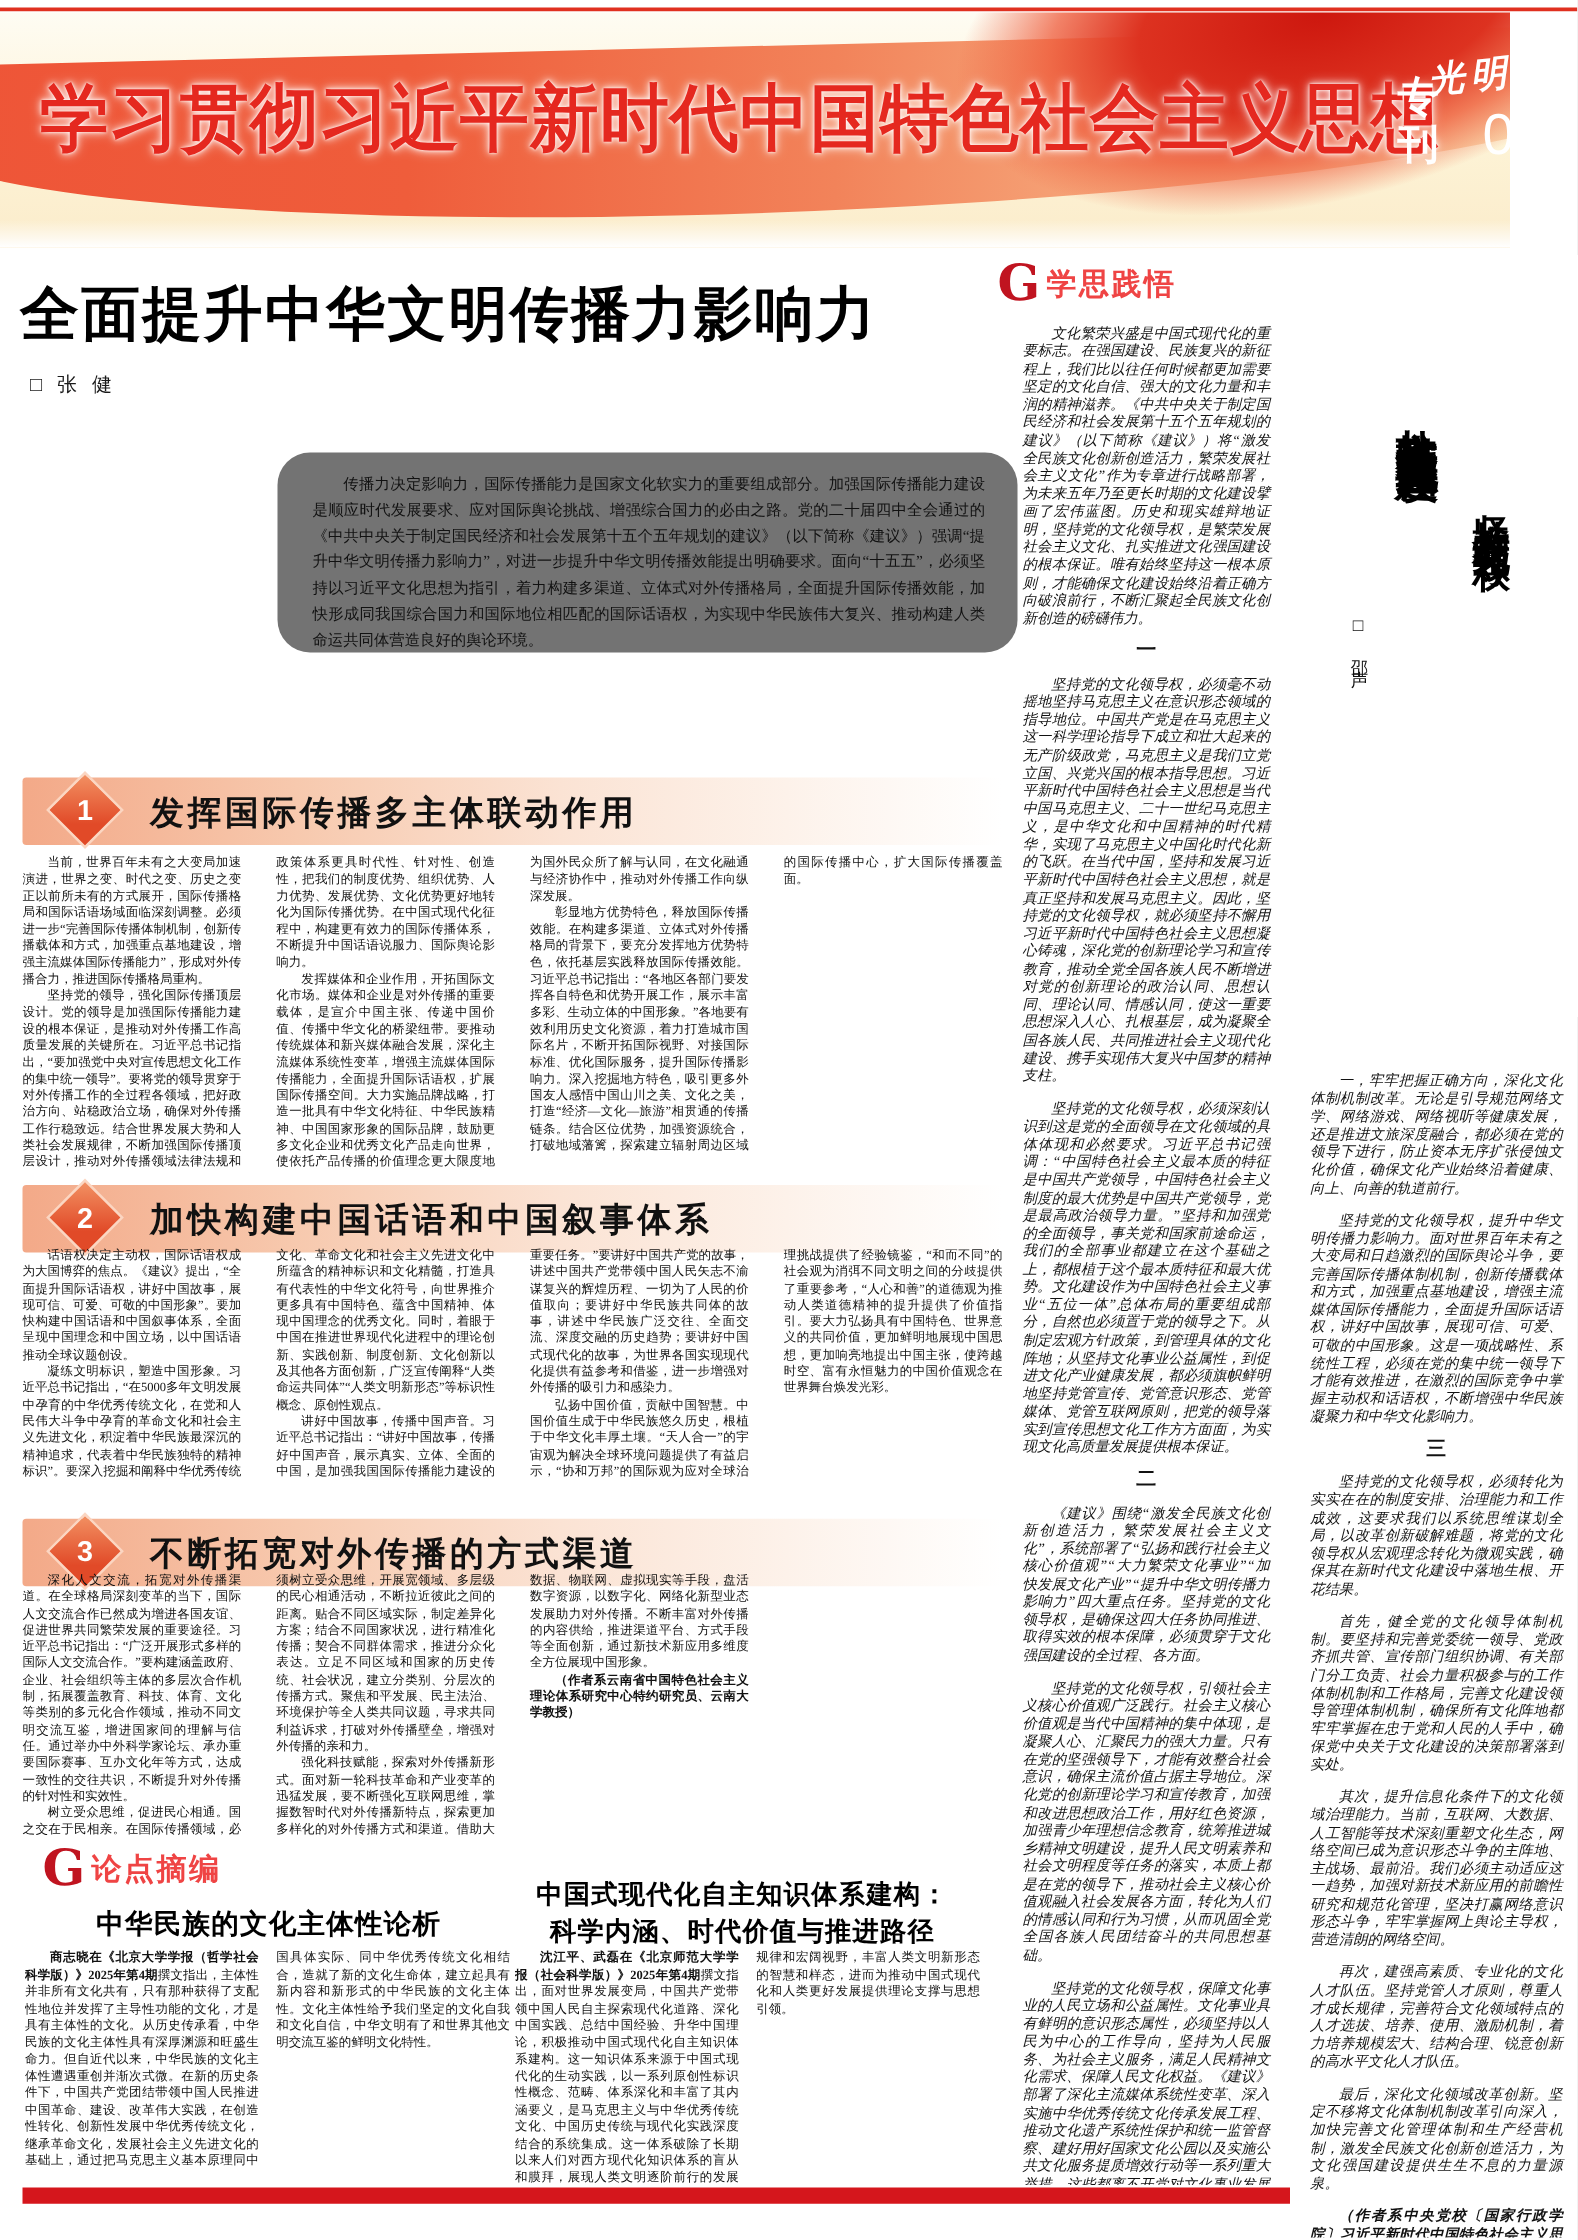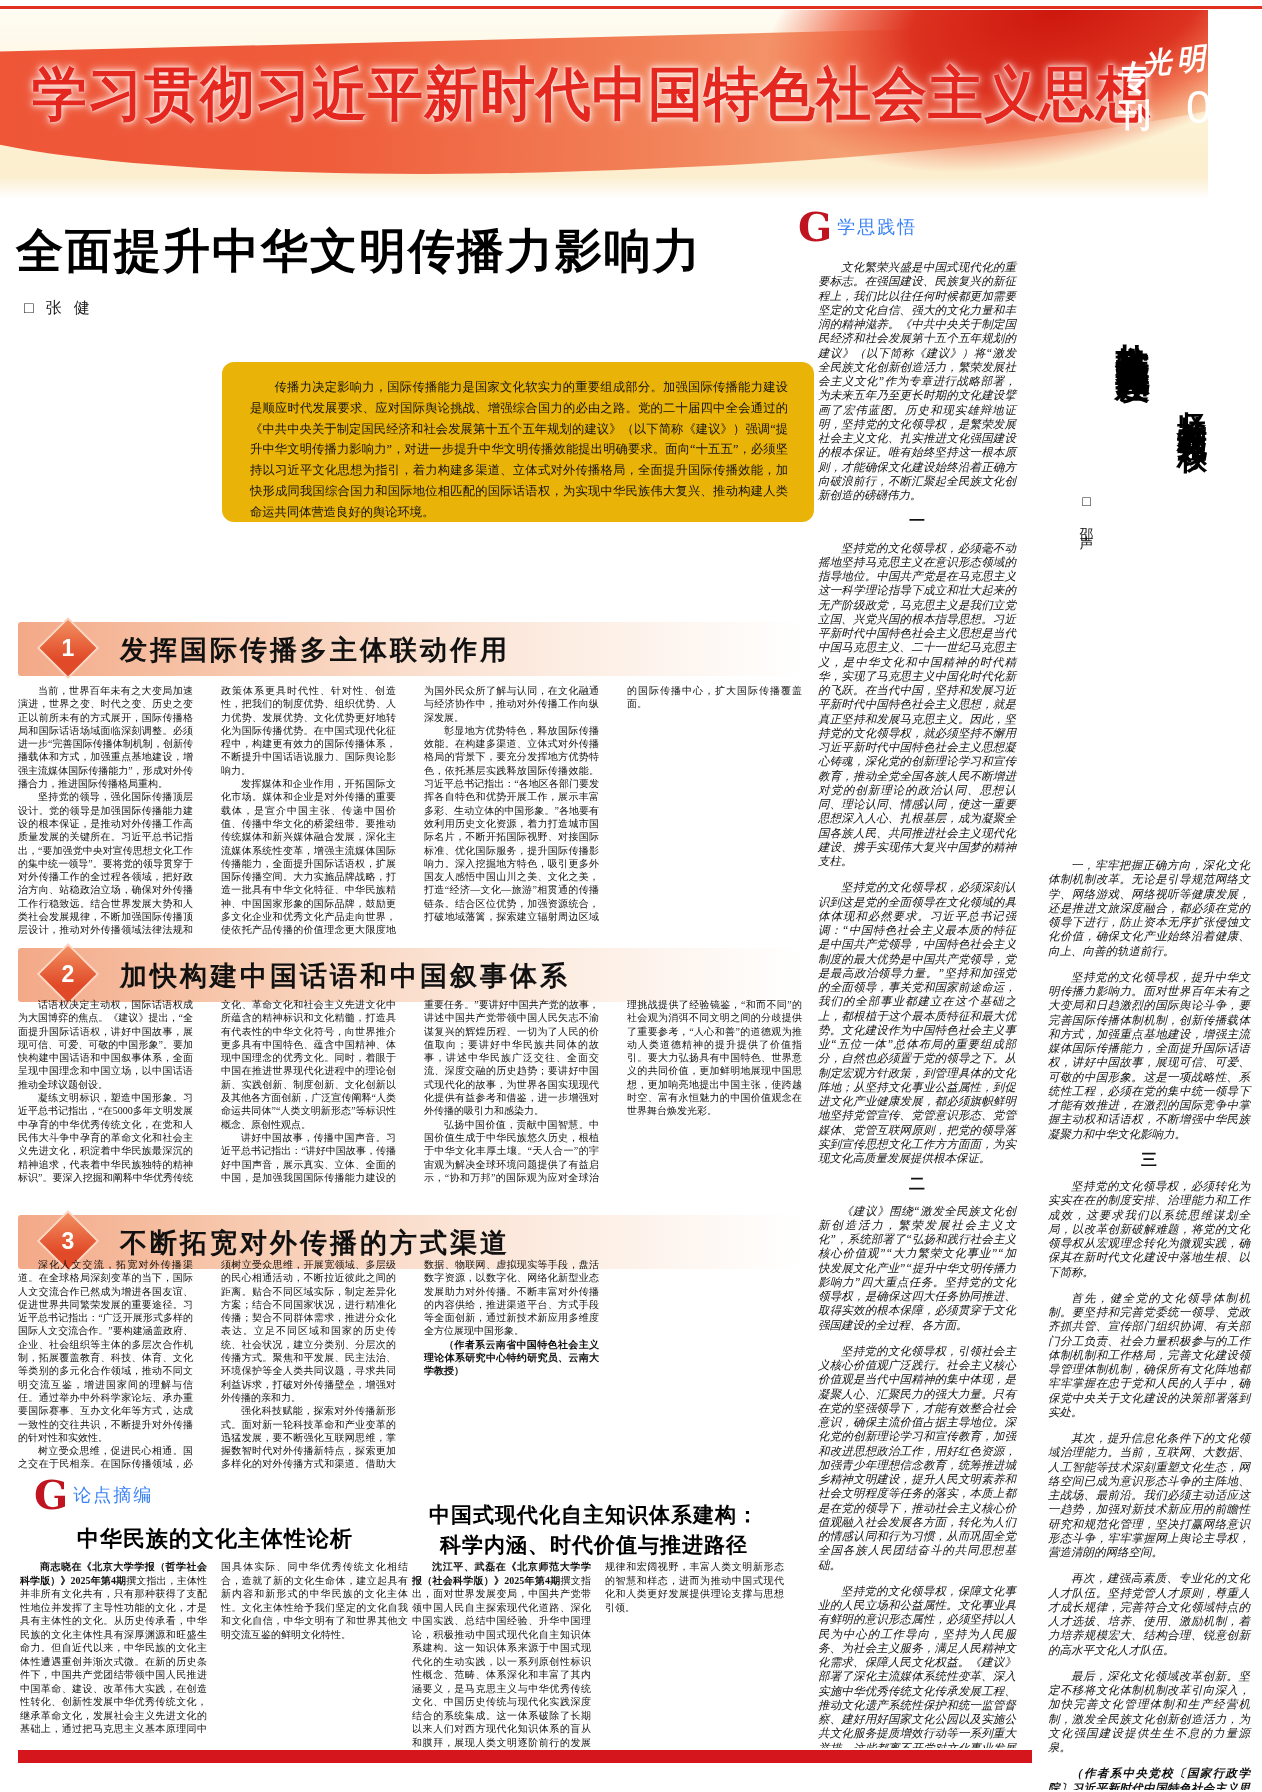--- a/index.html
+++ b/index.html
@@ -23,21 +23,21 @@
         font-family:Liberation Sans, sans-serif;}
   .m-paper{position:absolute;left:1142px;top:28px;font-size:29px;color:#fff;font-style:italic;font-weight:700;
         letter-spacing:5px;transform:rotate(-6deg);white-space:nowrap;}
   .m-page{position:absolute;left:1186px;top:70px;font-size:46px;color:#fff;font-family:"Liberation Sans","DejaVu Sans",sans-serif;}
   .m-info{position:absolute;right:10px;top:138px;text-align:right;color:#5a140c;font-size:12.5px;font-weight:700;
         line-height:1.5;font-family:"Liberation Sans","DejaVu Sans",sans-serif;}
 
   
   .headline{position:absolute;left:16px;top:220px;font-size:47px;font-weight:900;letter-spacing:2px;color:#000;white-space:nowrap;}
   .byline{position:absolute;left:24px;top:298px;font-size:16px;letter-spacing:4px;}
-  .intro-box{position:absolute;left:222px;top:362px;width:592px;height:160px;background:#eab308;border-radius:12px;}
+  .intro-box{position:absolute;left:222px;top:362px;width:592px;height:160px;background:#737373;border-radius:26px;}
   .intro-text{padding:15px 26px 0 28px;font-size:12.3px;line-height:20.8px;text-align:justify;text-indent:2em;color:#111;}
 
   .sec-banner{position:absolute;left:18px;width:784px;height:54px;
         background:linear-gradient(90deg,#f3a988 0%,#f7c9ae 28%,#fbe3d4 55%,#fdf2ea 78%,#ffffff 100%);
         border-radius:3px;}
   .sec-badge{position:absolute;left:30px;top:6px;width:40px;height:40px;transform:rotate(45deg);
         background:linear-gradient(135deg,#f29062 0%,#e14a28 70%);box-shadow:0 0 0 2px #fbd6c2;}
   .sec-badge span{position:absolute;left:0;top:0;width:40px;height:40px;transform:rotate(-45deg);
         display:flex;align-items:center;justify-content:center;color:#fff;font-weight:800;font-size:23px;
         font-family:"Liberation Sans","DejaVu Sans",sans-serif;}
@@ -48,21 +48,21 @@
   .colarea p{margin:0;text-indent:2em;}
   .colarea p.attr{font-weight:700;}
   #area1{top:684px;height:256px;}
   #area2{top:998px;height:198px;}
   #area3{top:1258px;height:216px;}
   #banner1{top:622px;} #banner2{top:948px;} #banner3{top:1215px;}
 
   
   .kicker{position:absolute;display:flex;align-items:center;}
   .gmark{font-family:"DejaVu Serif",serif;font-weight:700;font-size:40px;line-height:.85;color:#c01420;margin-right:5px;}
-  .kicker-text{font-size:18px;font-weight:400;color:#3b82f6;letter-spacing:2px;
+  .kicker-text{font-size:24px;font-weight:700;color:#ef4444;letter-spacing:2px;
         font-family:"Liberation Sans","DejaVu Sans",sans-serif;}
   #study-kicker{left:798px;top:210px;}
   #digest-kicker{left:34px;top:1478px;}
 
   .kai{font-style:italic;font-size:11.5px;line-height:14.25px;text-align:justify;overflow:hidden;color:#111;}
   .kai p{margin:12px;text-indent:2em;}
   .kai p.h{font-style:normal;text-indent:0;text-align:center;font-weight:800;font-size:16px;margin:6px 0 5px 0;}
   .kai p.attr{font-weight:700;}
   #study-col1{position:absolute;left:806px;top:248px;width:222px;height:1500px;}
   #study-col2{position:absolute;left:1036px;top:846px;width:226px;height:944px;}
@@ -163,21 +163,21 @@
     </div>
   <div class="vtitle">
     <div class="t-right">坚持党的文化领导权</div>
     <div class="t-left">扎实推进社会主义文化强国建设</div>
     <div class="t-author">□邵声</div>
   </div>
   <div class="kai" id="study-col2">
       <p>一，牢牢把握正确方向，深化文化体制机制改革。无论是引导规范网络文学、网络游戏、网络视听等健康发展，还是推进文旅深度融合，都必须在党的领导下进行，防止资本无序扩张侵蚀文化价值，确保文化产业始终沿着健康、向上、向善的轨道前行。</p>
       <p>坚持党的文化领导权，提升中华文明传播力影响力。面对世界百年未有之大变局和日趋激烈的国际舆论斗争，要完善国际传播体制机制，创新传播载体和方式，加强重点基地建设，增强主流媒体国际传播能力，全面提升国际话语权，讲好中国故事，展现可信、可爱、可敬的中国形象。这是一项战略性、系统性工程，必须在党的集中统一领导下才能有效推进，在激烈的国际竞争中掌握主动权和话语权，不断增强中华民族凝聚力和中华文化影响力。</p>
       <p class="h">三</p>
-      <p>坚持党的文化领导权，必须转化为实实在在的制度安排、治理能力和工作成效，这要求我们以系统思维谋划全局，以改革创新破解难题，将党的文化领导权从宏观理念转化为微观实践，确保其在新时代文化建设中落地生根、以下简称。</p>
+      <p>坚持党的文化领导权，必须转化为实实在在的制度安排、治理能力和工作成效，这要求我们以系统思维谋划全局，以改革创新破解难题，将党的文化领导权从宏观理念转化为微观实践，确保其在新时代文化建设中落地生根、开花结果。</p>
       <p>首先，健全党的文化领导体制机制。要坚持和完善党委统一领导、党政齐抓共管、宣传部门组织协调、有关部门分工负责、社会力量积极参与的工作体制机制和工作格局，完善文化建设领导管理体制机制，确保所有文化阵地都牢牢掌握在忠于党和人民的人手中，确保党中央关于文化建设的决策部署落到实处。</p>
       <p>其次，提升信息化条件下的文化领域治理能力。当前，互联网、大数据、人工智能等技术深刻重塑文化生态，网络空间已成为意识形态斗争的主阵地、主战场、最前沿。我们必须主动适应这一趋势，加强对新技术新应用的前瞻性研究和规范化管理，坚决打赢网络意识形态斗争，牢牢掌握网上舆论主导权，营造清朗的网络空间。</p>
       <p>再次，建强高素质、专业化的文化人才队伍。坚持党管人才原则，尊重人才成长规律，完善符合文化领域特点的人才选拔、培养、使用、激励机制，着力培养规模宏大、结构合理、锐意创新的高水平文化人才队伍。</p>
       <p>最后，深化文化领域改革创新。坚定不移将文化体制机制改革引向深入，加快完善文化管理体制和生产经营机制，激发全民族文化创新创造活力，为文化强国建设提供生生不息的力量源泉。</p>
       <p class="attr">（作者系中央党校〔国家行政学院〕习近平新时代中国特色社会主义思想研究中心研究员、文史教研部世界史教研室副主任）</p>
     </div>
 
   <div class="kicker" id="digest-kicker">
     <span class="gmark">G</span>
     <span class="kicker-text">论点摘编</span>

